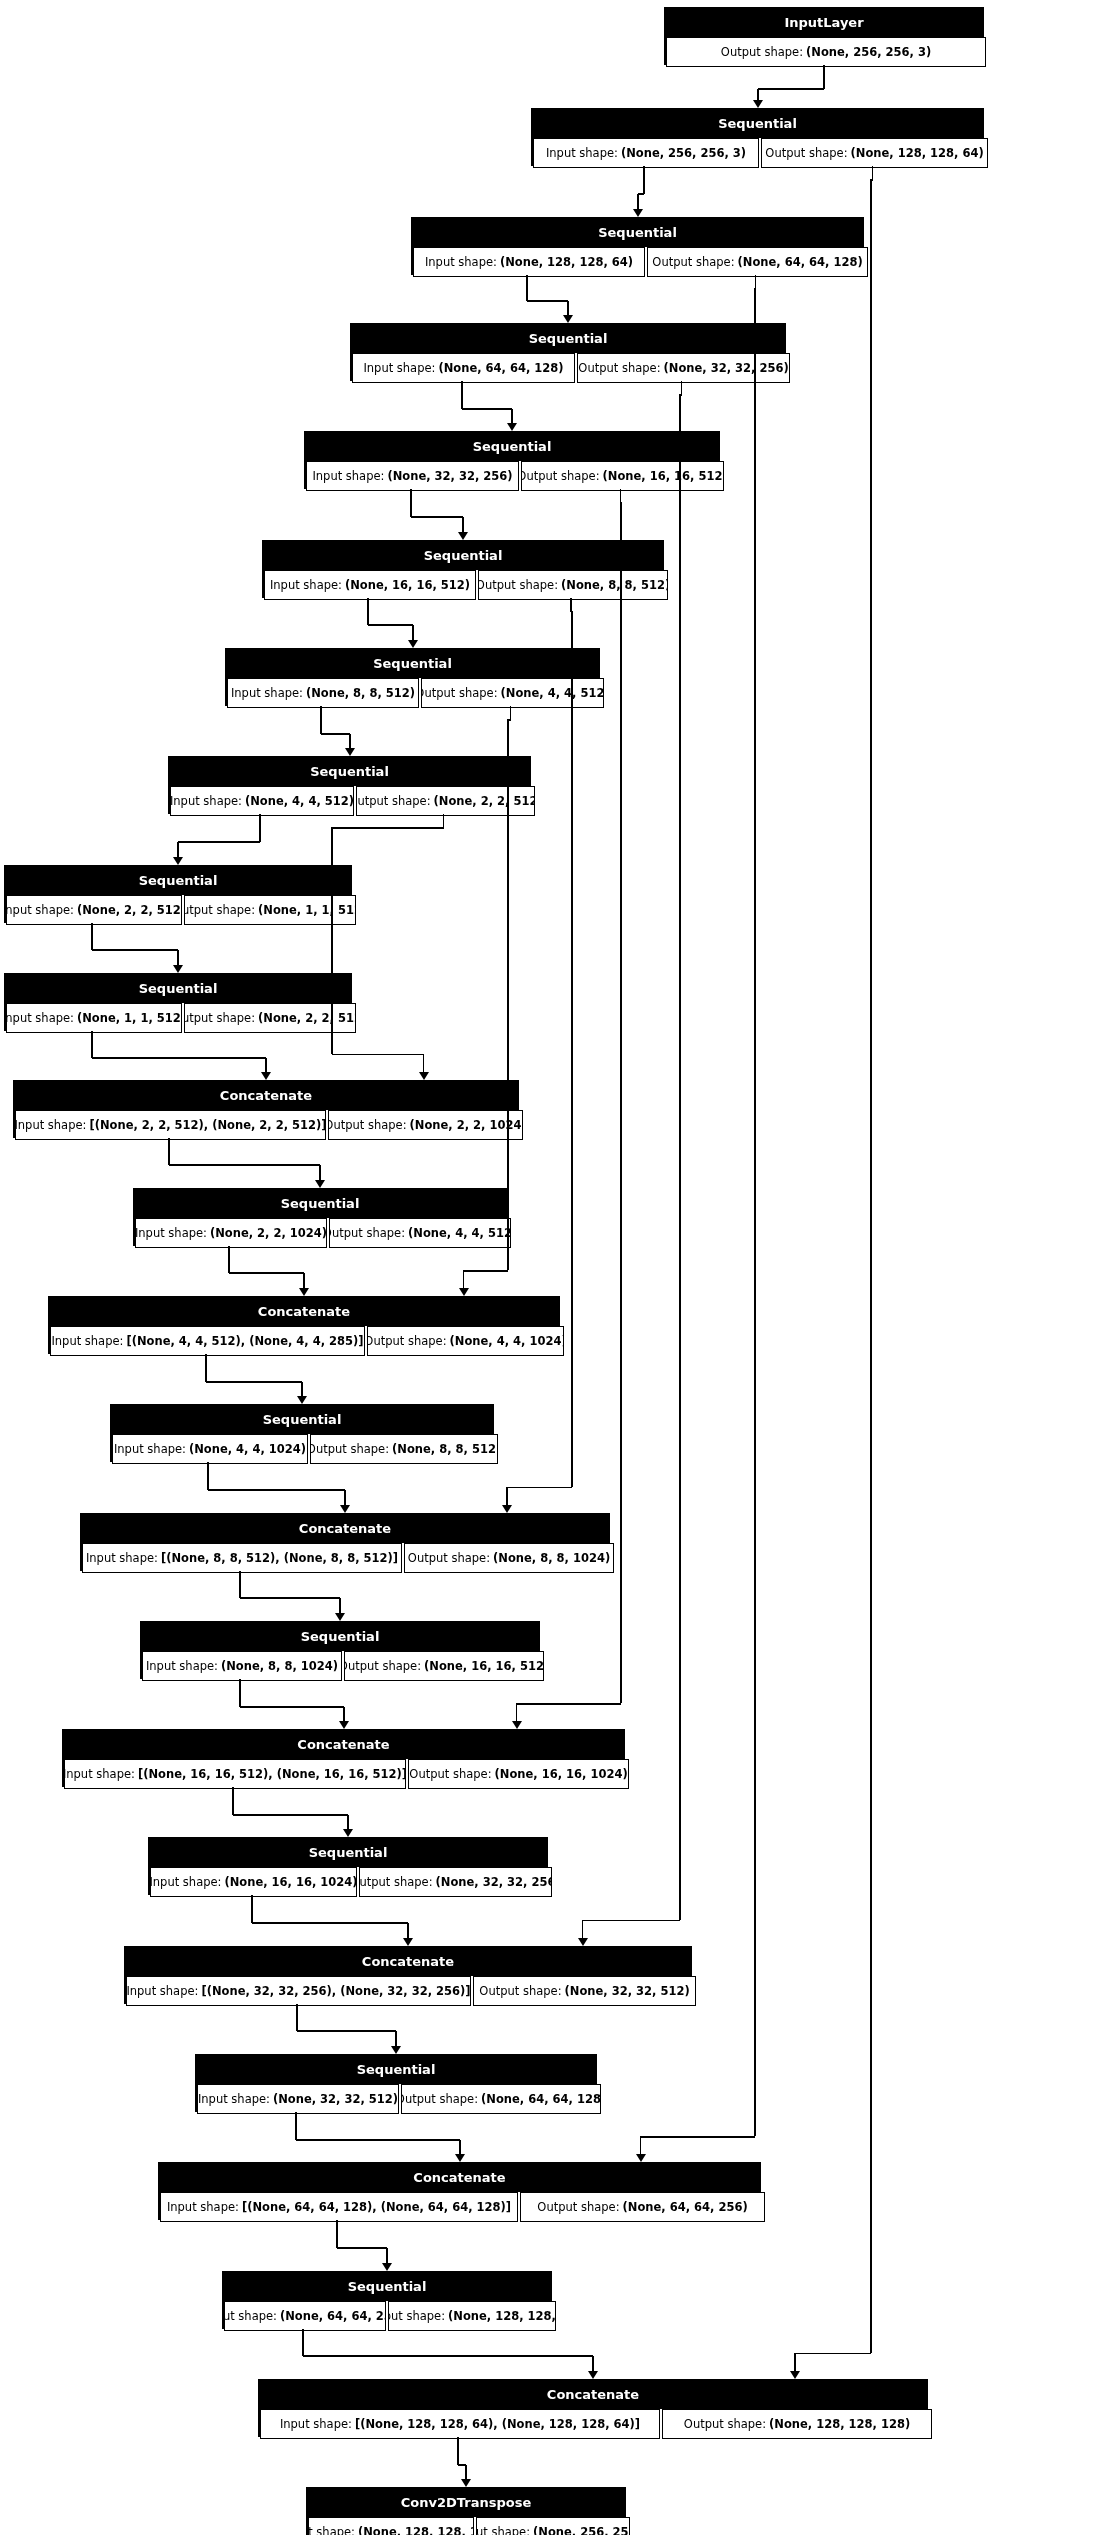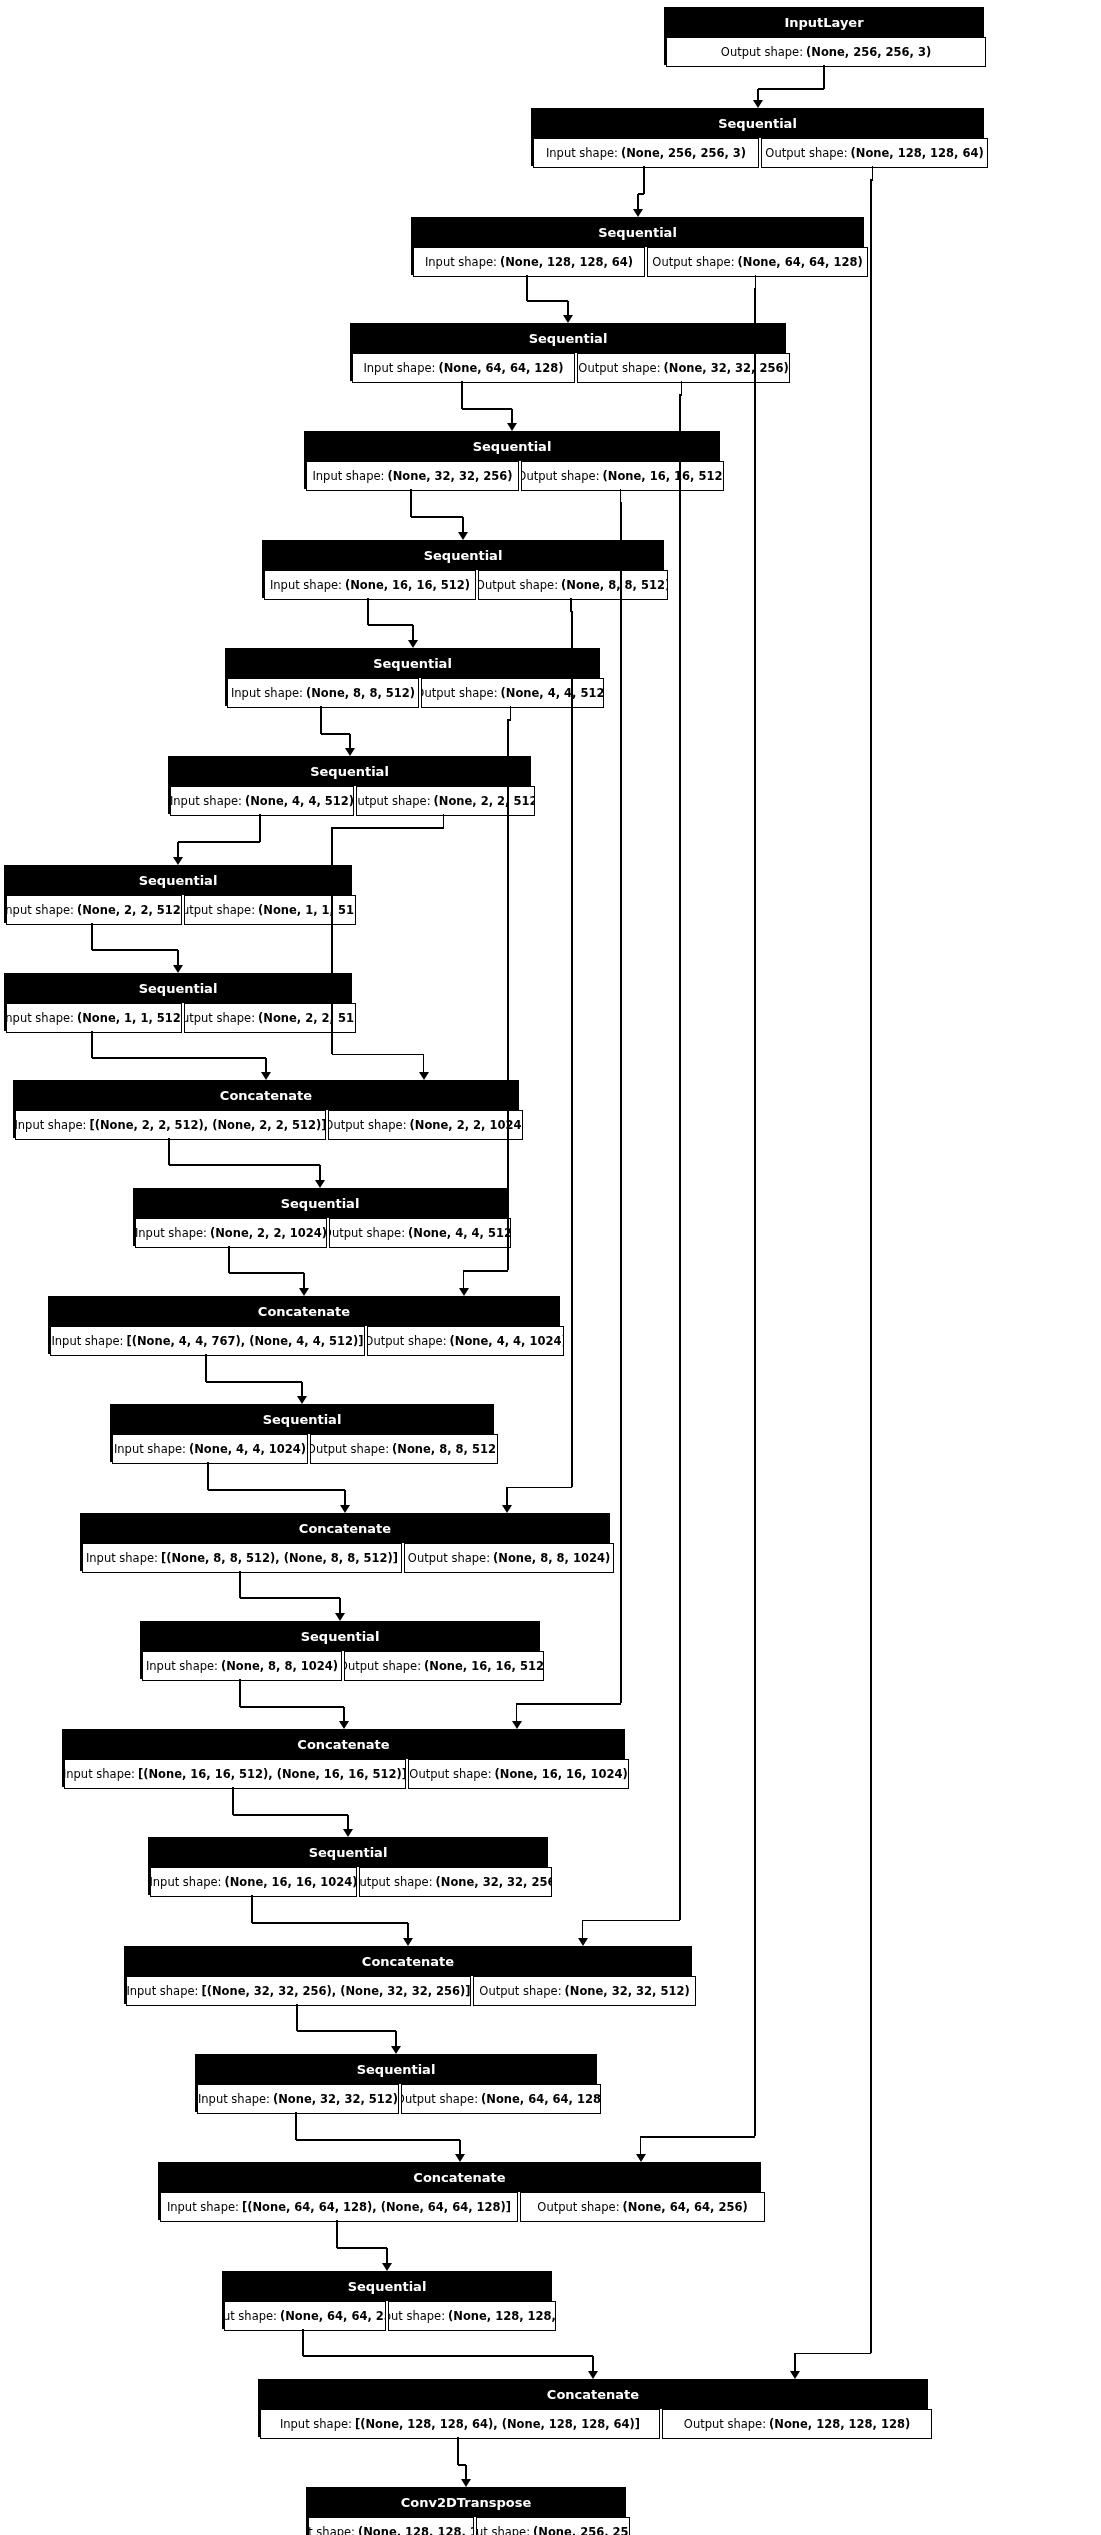--- a/index.html
+++ b/index.html
@@ -185,21 +185,21 @@
           <span class="lbl">Output shape:</span>
           <span class="val">(None, 4, 4, 512)</span>
         </div>
       </div>
     </div>
     <div class="node" style="left: 48px; top: 1296.07px; width: 512px; height: 58px;">
       <div class="node-title">Concatenate</div>
       <div class="node-body">
         <div class="cell" style="width: 315px; flex: 0 0 315px;">
           <span class="lbl">Input shape:</span>
-          <span class="val">[(None, 4, 4, 767), (None, 4, 4, 512)]</span>
+          <span class="val">[(None, 4, 4, 512), (None, 4, 4, 285)]</span>
         </div>
         <div class="cell" style="width: 197px; flex: 0 0 197px;">
           <span class="lbl">Output shape:</span>
           <span class="val">(None, 4, 4, 1024)</span>
         </div>
       </div>
     </div>
     <div class="node" style="left: 110px; top: 1404.35px; width: 384px; height: 58px;">
       <div class="node-title">Sequential</div>
       <div class="node-body">

